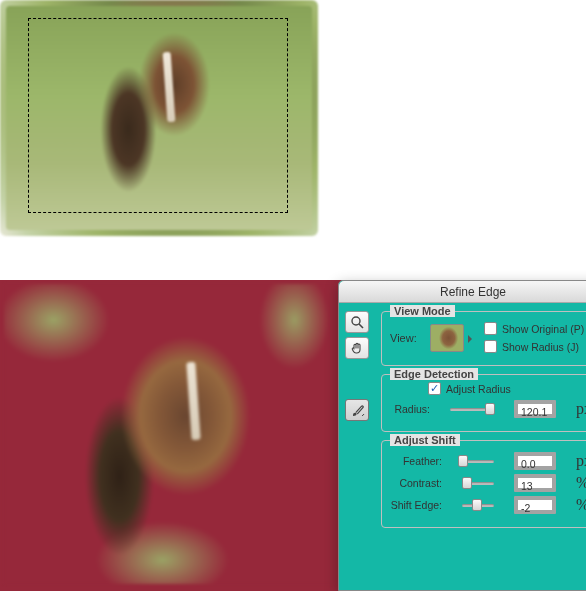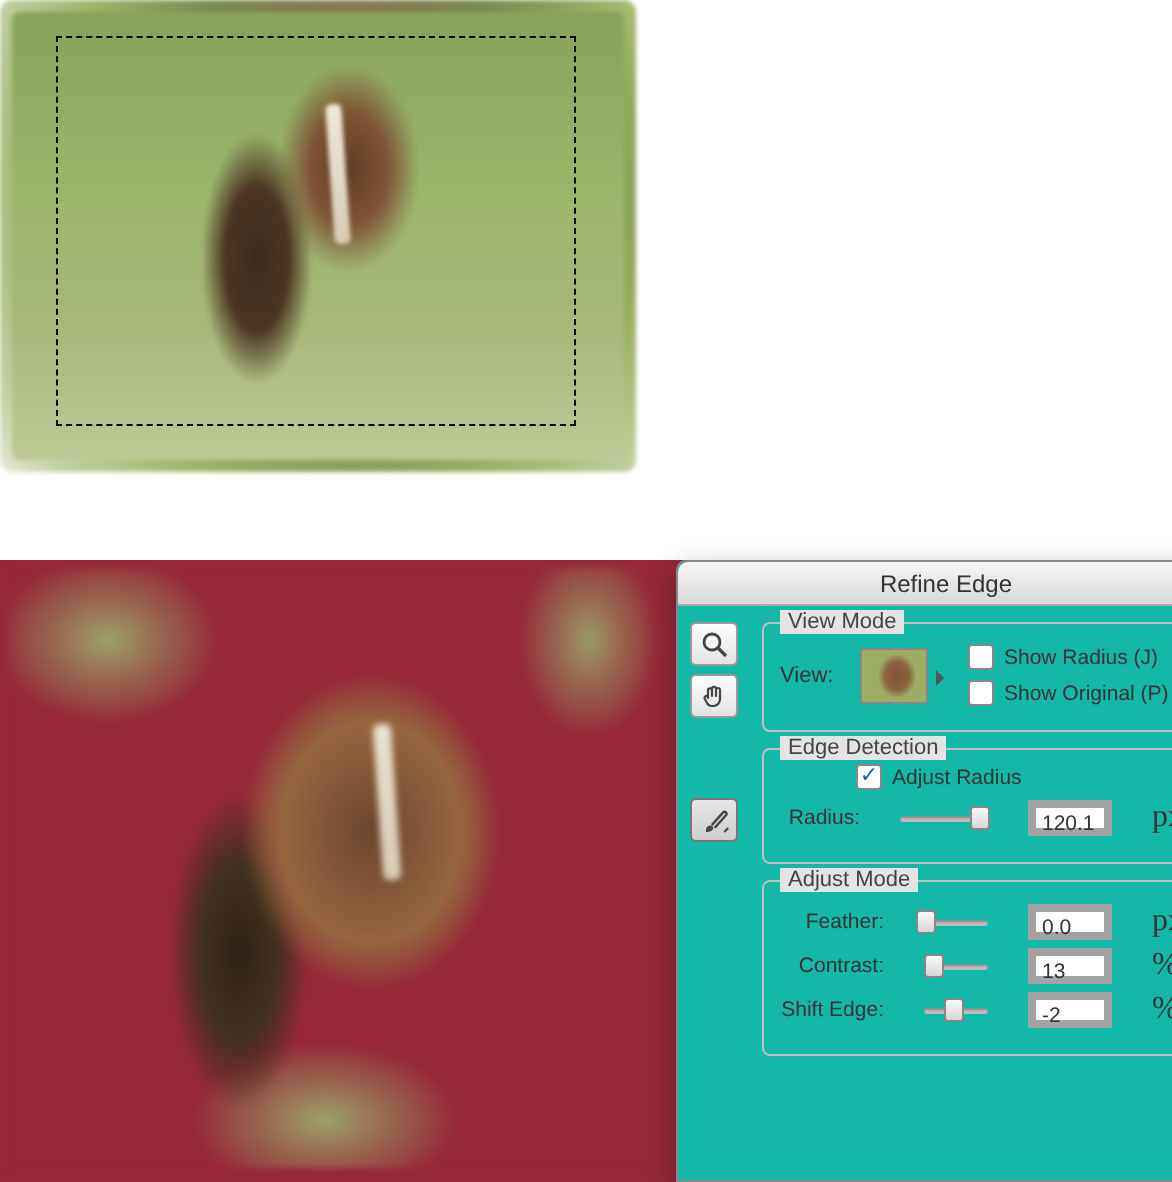--- a/index.html
+++ b/index.html
@@ -157,21 +157,21 @@
     padding: 7px 8px 9px 8px;
     position: relative;
   }
   .legend {
     position: absolute;
     top: -7px;
     left: 8px;
     background: #e4e4e4;
     padding: 0 4px;
     font-size: 11px;
-    font-weight: normal;
+    font-weight: bold;
     color: #444;
   }
   .row {
     display: flex;
     align-items: center;
     gap: 6px;
     margin: 3px 0;
   }
   .row .lbl {
     width: 48px;
@@ -319,25 +319,25 @@
 
     <div class="section">
       <div class="fieldset">
         <div class="legend">View Mode</div>
         <div class="row">
           <div class="lbl" style="width:34px">View:</div>
           <div class="view-thumb"></div>
           <div class="view-side">
             <div class="chk-row">
               <span class="chk"></span>
-              <span>Show Radius (J)</span>
+              <span>Show Original (P)</span>
             </div>
             <div class="chk-row">
               <span class="chk"></span>
-              <span>Show Original (P)</span>
+              <span>Show Radius (J)</span>
             </div>
           </div>
         </div>
       </div>
     </div>
 
     <div class="section">
       <div class="fieldset">
         <div class="legend">Edge Detection</div>
         <div class="chk-row" style="margin-left:38px;margin-bottom:5px;">
@@ -351,21 +351,21 @@
             <div class="thumb" style="left:92%"></div>
           </div>
           <div class="numbox">120.1</div>
           <div class="unit">px</div>
         </div>
       </div>
     </div>
 
     <div class="section">
       <div class="fieldset">
-        <div class="legend">Adjust Mode</div>
+        <div class="legend">Adjust Shift</div>
 
 
         <div class="slider-row">
           <div class="slbl">Feather:</div>
           <div class="slider">
             <div class="track"></div>
               <div class="thumb" style="left:2%"></div>
           </div>
           <div class="numbox">0.0</div>
           <div class="unit">px</div>

